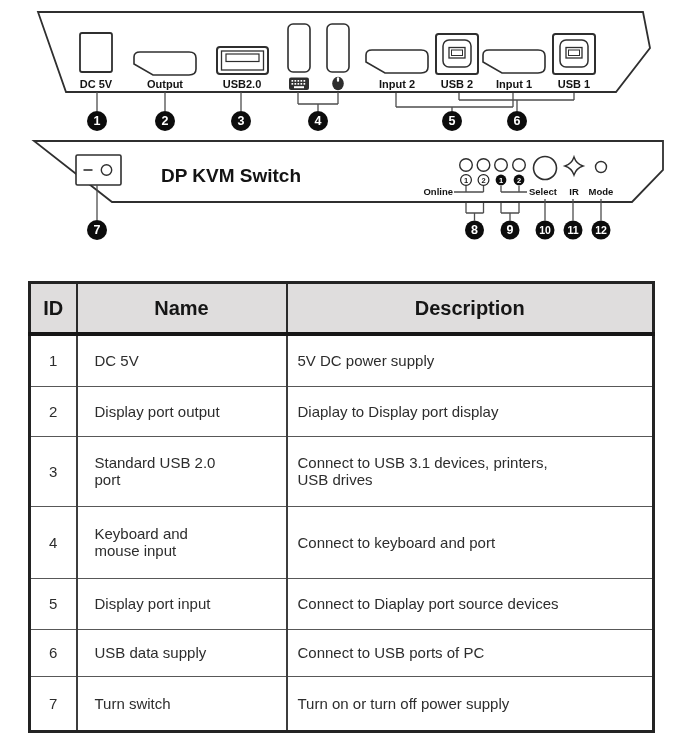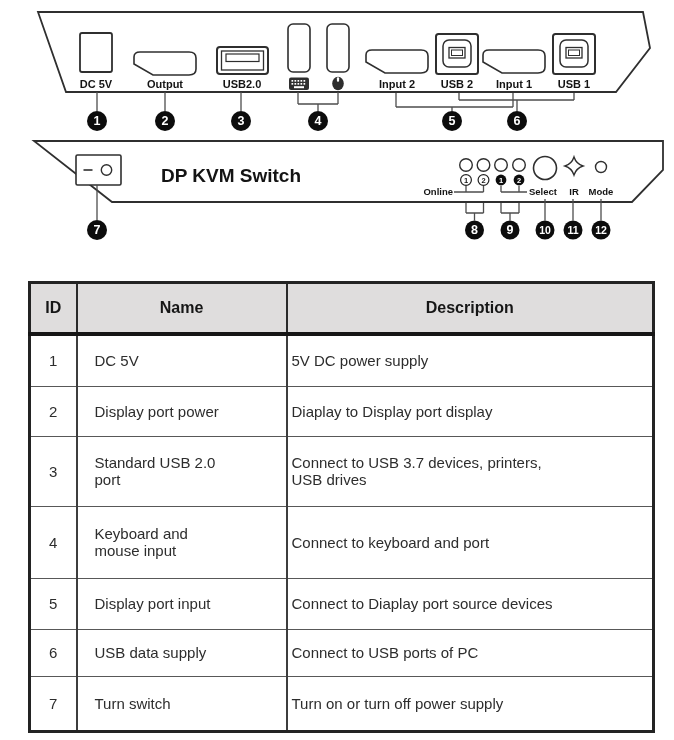--- a/index.html
+++ b/index.html
@@ -17,25 +17,25 @@
   .port-label{font-size:11px;font-weight:bold;fill:#141414;text-anchor:middle;}
   .small-label{font-size:9.5px;font-weight:bold;fill:#141414;}
   .title-label{font-size:19px;font-weight:bold;fill:#141414;text-anchor:middle;}
   .led{fill:#ffffff;stroke:#2f2f2f;stroke-width:1.4;}
   .numcirc{fill:#ffffff;stroke:#222222;stroke-width:1.2;}
   .numcirc-num{fill:#141414;font-weight:bold;font-size:7.5px;text-anchor:middle;}
   .numcirc-num-w{fill:#ffffff;font-weight:bold;font-size:7.5px;text-anchor:middle;}
 
   
   table.spec{position:absolute;left:28px;top:281px;width:624px;border-collapse:collapse;table-layout:fixed;border:3px solid #232323;}
-  table.spec th{height:46px;background:#dfdddd;font-size:16px;font-weight:bold;color:#161616;border:2px solid #2a2a2a;border-bottom:4px solid #161616;text-align:center;}
+  table.spec th{height:46px;background:#dfdddd;font-size:20px;font-weight:bold;color:#161616;border:2px solid #2a2a2a;border-bottom:4px solid #161616;text-align:center;}
   table.spec td{font-size:15px;color:#2d2d2d;border-top:1.5px solid #585858;border-left:2px solid #3d3d3d;vertical-align:middle;background:#fff;}
   table.spec td:first-child{border-left:none;text-align:center;}
   .cell-name{padding-left:17px;white-space:pre-line;}
-  .cell-desc{padding-left:4px;white-space:pre-line;}
+  .cell-desc{padding-left:10px;white-space:pre-line;}
   tbody tr:nth-child(1){height:52px;}
   tbody tr:nth-child(2){height:50px;}
   tbody tr:nth-child(3){height:70px;}
   tbody tr:nth-child(4){height:72px;}
   tbody tr:nth-child(5){height:51px;}
   tbody tr:nth-child(6){height:47px;}
   tbody tr:nth-child(7){height:55px;}
 </style>
 </head>
 <body>
@@ -230,28 +230,28 @@
     </tr>
   </thead>
   <tbody>
     <tr>
       <td>1</td>
       <td class="cell-name">DC 5V</td>
       <td class="cell-desc">5V DC power supply</td>
     </tr>
     <tr>
       <td>2</td>
-      <td class="cell-name">Display port power</td>
+      <td class="cell-name">Display port output</td>
       <td class="cell-desc">Diaplay to Display port display</td>
     </tr>
     <tr>
       <td>3</td>
       <td class="cell-name">Standard USB 2.0
 port</td>
-      <td class="cell-desc">Connect to USB 3.7 devices, printers,
+      <td class="cell-desc">Connect to USB 3.1 devices, printers,
 USB drives</td>
     </tr>
     <tr>
       <td>4</td>
       <td class="cell-name">Keyboard and
 mouse input</td>
       <td class="cell-desc">Connect to keyboard and port</td>
     </tr>
     <tr>
       <td>5</td>

